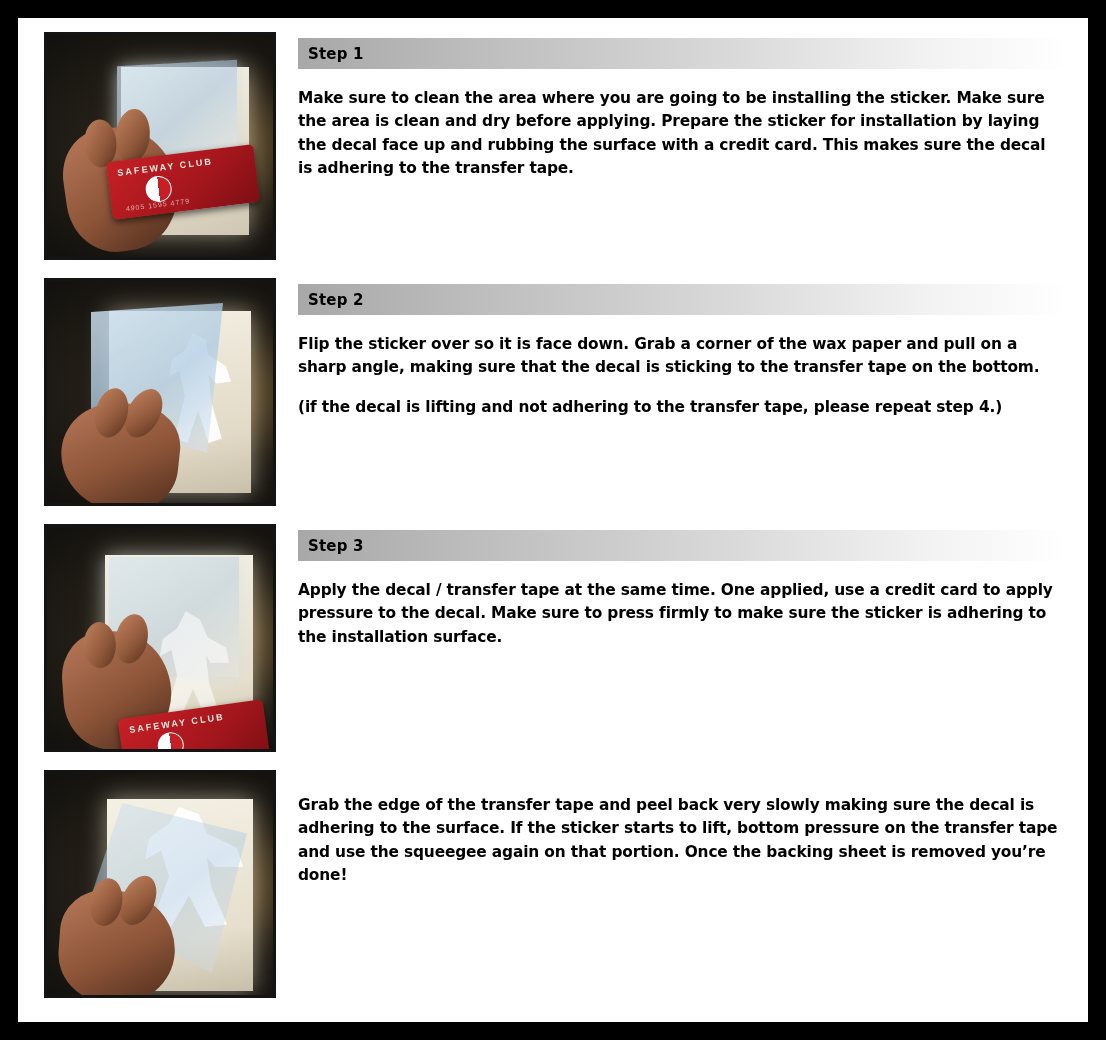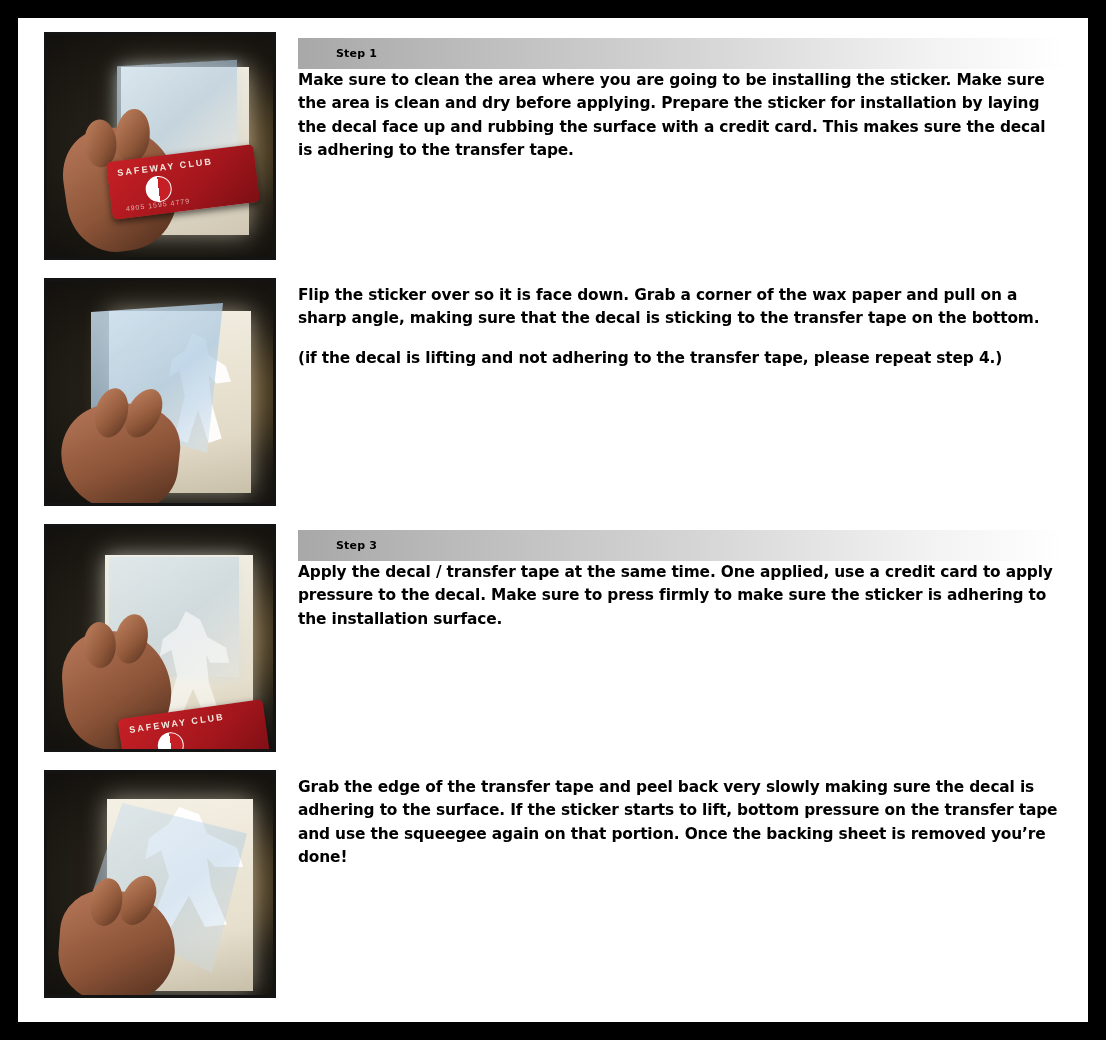--- a/index.html
+++ b/index.html
@@ -197,26 +197,26 @@
     background: linear-gradient(to right, #a8a8a8 0%, #bcbcbc 22%, #d8d8d8 55%, #f2f2f2 82%, #ffffff 100%);
     display: flex;
     align-items: center;
     padding-left: 10px;
     box-sizing: border-box;
     width: 100%;
   }
   .step-title {
     font-family: "DejaVu Sans", sans-serif;
     font-weight: bold;
-    font-size: 11px;
+    font-size: 15px;
     color: #000000;
     letter-spacing: .2px;
-    margin-left: 28px;
   }
   .step-body {
+    margin-top: 18px;
     padding-right: 6px;
   }
   .step-para {
     font-family: "DejaVu Sans", sans-serif;
     font-weight: bold;
     font-size: 15.4px;
     line-height: 1.52;
     color: #000000;
     margin: 0 0 16px 0;
     letter-spacing: -0.15px;
@@ -261,20 +261,23 @@
         <div class="warm"></div>
         <div class="paper p2"></div>
         <div class="decal d2"></div>
         <div class="film f2"></div>
         <div class="hand h2">
           <div class="finger" style="left:62px;top:-18px;width:32px;height:52px;transform:rotate(22deg);"></div>
           <div class="finger" style="left:30px;top:-14px;width:32px;height:50px;transform:rotate(8deg);"></div>
         </div>
       </div>
       <div class="content">
+        <div class="step-header">
+          <span class="step-title">Step 2</span>
+        </div>
         <div class="step-body">
           <p class="step-para">Flip the sticker over so it is face down.  Grab a corner of the wax paper and pull on a sharp angle, making sure that the decal is sticking to the transfer tape on the bottom.</p>
           <p class="step-para">(if the decal is lifting and not adhering to the transfer tape, please repeat step 4.)</p>
         </div>
       </div>
     </div>
 
     <div class="step-row">
       <div class="photo">
         <div class="glow"></div>

